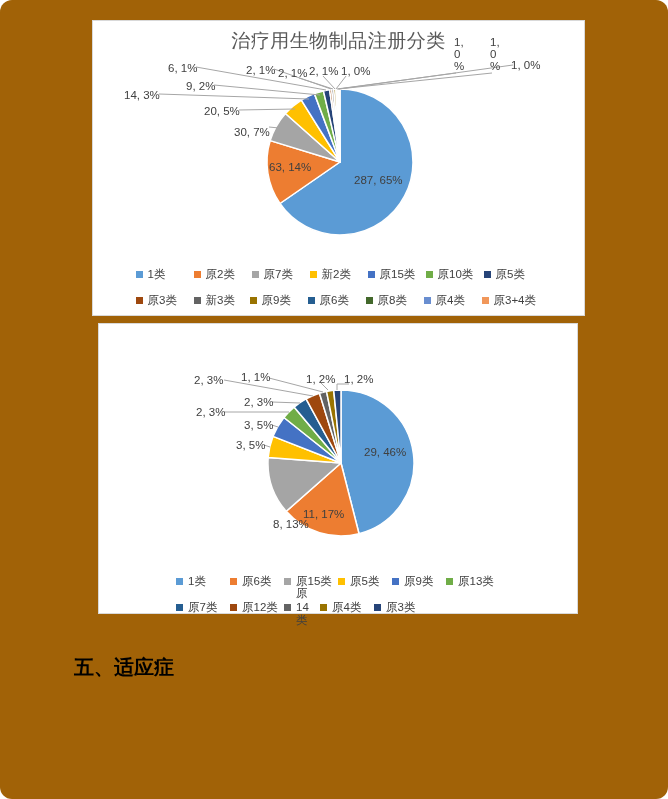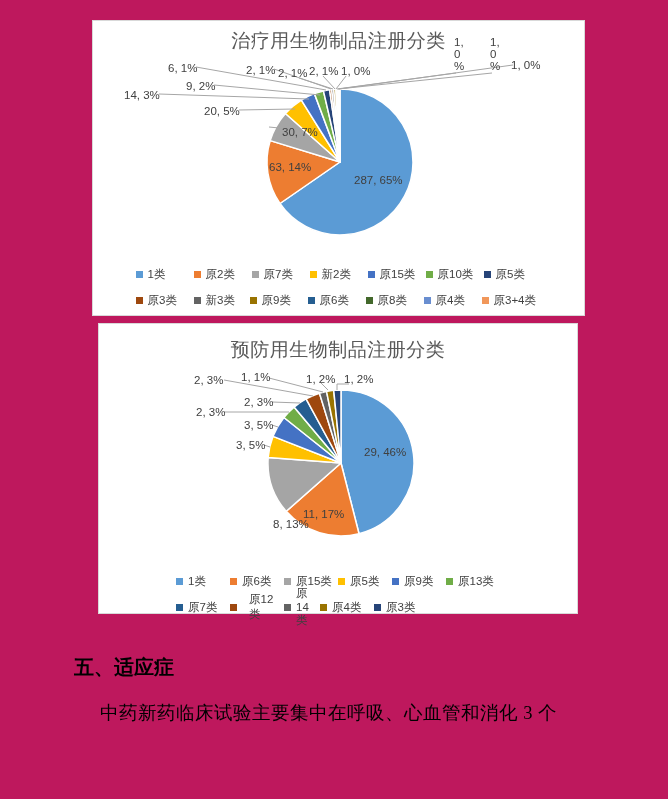--- a/index.html
+++ b/index.html
@@ -1,17 +1,17 @@
 <!DOCTYPE html>
 <html><head>
 <meta charset="utf-8">
 <style>
   html,body{margin:0;padding:0;background:#fff;}
-  .page{position:relative;width:668px;height:799px;background:#be185d;overflow:hidden;
-        font-family:"Liberation Sans",sans-serif;}
+  .page{position:relative;width:668px;height:799px;background:#a16207;overflow:hidden;
+        font-family:"Liberation Sans",sans-serif;border-radius:12px;}
   .chart-box{position:absolute;background:#fff;border:1px solid #d9d9d9;}
   #chart-box-0{left:92px;top:20px;width:491px;height:294px;}
   #chart-box-1{left:98px;top:323px;width:478px;height:289px;}
   .chart-title{position:absolute;left:0;width:100%;text-align:center;margin:0;
                font-size:19px;font-weight:400;color:#595959;letter-spacing:0.5px;}
   #chart-box-0 .chart-title{top:7px;}
   #chart-box-1 .chart-title{top:13px;}
   .pie-svg{position:absolute;left:0;top:0;width:100%;height:100%;}
   .dlabel{position:absolute;font-size:11.5px;color:#404040;white-space:pre-line;
           line-height:1.05;}
@@ -57,21 +57,21 @@
         <polyline points="206,57 240,68" fill="none" stroke="#a6a6a6" stroke-width="1"></polyline>
         <polyline points="230,55 242,68" fill="none" stroke="#a6a6a6" stroke-width="1"></polyline>
         <polyline points="253,55 243,68" fill="none" stroke="#a6a6a6" stroke-width="1"></polyline>
         <polyline points="363,52 244,68" fill="none" stroke="#a6a6a6" stroke-width="1"></polyline>
         <polyline points="399,52 245,68" fill="none" stroke="#a6a6a6" stroke-width="1"></polyline>
         <polyline points="420,44 246,68" fill="none" stroke="#a6a6a6" stroke-width="1"></polyline>
       </svg>
     <div class="labels">
         <span class="dlabel" style="left: 261px; top: 153px;">287, 65%</span>
         <span class="dlabel" style="left: 176px; top: 140px;">63, 14%</span>
-        <span class="dlabel" style="left: 141px; top: 105px; margin-left: 48px;">30, 7%</span>
+        <span class="dlabel" style="left: 141px; top: 105px;">30, 7%</span>
         <span class="dlabel" style="left: 111px; top: 84px;">20, 5%</span>
         <span class="dlabel" style="left: 31px; top: 68px;">14, 3%</span>
         <span class="dlabel" style="left: 93px; top: 59px;">9, 2%</span>
         <span class="dlabel" style="left: 75px; top: 41px;">6, 1%</span>
         <span class="dlabel" style="left: 153px; top: 43px;">2, 1%</span>
         <span class="dlabel" style="left: 185px; top: 46px;">2, 1%</span>
         <span class="dlabel" style="left: 216px; top: 44px;">2, 1%</span>
         <span class="dlabel" style="left: 248px; top: 44px;">1, 0%</span>
         <span class="dlabel" style="left: 361px; top: 15px;">1,
 0
@@ -139,21 +139,20 @@
           </span>
           <span class="legend-item" style="width: 58px;">
             <span class="legend-swatch" style="background: rgb(241, 151, 90);"></span>
             <span>原3+4类</span>
           </span>
         </div>
       </div>
   </section>
 
   <section class="chart-box" id="chart-box-1">
-    <h2 class="chart-title">预防用生物制品注册分类</h2>
     <svg class="pie-svg" viewBox="0 0 478 289" preserveAspectRatio="none">
         <path d="M242,139 L242.00,66.00 A73,73 0 0 1 260.01,209.74 Z" fill="#5B9BD5" stroke="#ffffff" stroke-width="1.5" stroke-linejoin="round"></path>
         <path d="M242,139 L260.01,209.74 A73,73 0 0 1 187.27,187.30 Z" fill="#ED7D31" stroke="#ffffff" stroke-width="1.5" stroke-linejoin="round"></path>
         <path d="M242,139 L187.27,187.30 A73,73 0 0 1 169.20,133.54 Z" fill="#A5A5A5" stroke="#ffffff" stroke-width="1.5" stroke-linejoin="round"></path>
         <path d="M242,139 L169.20,133.54 A73,73 0 0 1 174.05,112.33 Z" fill="#FFC000" stroke="#ffffff" stroke-width="1.5" stroke-linejoin="round"></path>
         <path d="M242,139 L174.05,112.33 A73,73 0 0 1 184.93,93.49 Z" fill="#4472C4" stroke="#ffffff" stroke-width="1.5" stroke-linejoin="round"></path>
         <path d="M242,139 L184.93,93.49 A73,73 0 0 1 195.08,83.08 Z" fill="#70AD47" stroke="#ffffff" stroke-width="1.5" stroke-linejoin="round"></path>
         <path d="M242,139 L195.08,83.08 A73,73 0 0 1 207.09,74.89 Z" fill="#255E91" stroke="#ffffff" stroke-width="1.5" stroke-linejoin="round"></path>
         <path d="M242,139 L207.09,74.89 A73,73 0 0 1 220.48,69.24 Z" fill="#9E480E" stroke="#ffffff" stroke-width="1.5" stroke-linejoin="round"></path>
         <path d="M242,139 L220.48,69.24 A73,73 0 0 1 227.54,67.45 Z" fill="#636363" stroke="#ffffff" stroke-width="1.5" stroke-linejoin="round"></path>
@@ -206,21 +205,21 @@
           <span class="legend-item" style="width: 54px;">
             <span class="legend-swatch" style="background: rgb(112, 173, 71);"></span>
             <span>原13类</span>
           </span>
         </div>
         <div class="legend-row">
           <span class="legend-item" style="width: 54px;">
             <span class="legend-swatch" style="background: rgb(37, 94, 145);"></span>
             <span>原7类</span>
           </span>
-          <span class="legend-item" style="width: 54px; gap: 7px;">
+          <span class="legend-item" style="width: 54px;">
             <span class="legend-swatch" style="background: rgb(158, 72, 14);"></span>
             <span>原12类</span>
           </span>
           <span class="legend-item" style="width: 36px;">
             <span class="legend-swatch" style="background: rgb(99, 99, 99);"></span>
             <span>原14类</span>
           </span>
           <span class="legend-item" style="width: 54px;">
             <span class="legend-swatch" style="background: rgb(153, 115, 0);"></span>
             <span>原4类</span>
@@ -228,15 +227,14 @@
           <span class="legend-item" style="width: 54px;">
             <span class="legend-swatch" style="background: rgb(38, 68, 120);"></span>
             <span>原3类</span>
           </span>
         </div>
       </div>
   </section>
 
   <h1 class="section-heading">五、适应症</h1>
 
-  <p class="para-line l1">中药新药临床试验主要集中在呼吸、心血管和消化 3 个</p>
 
 </div>
 
 </body></html>

